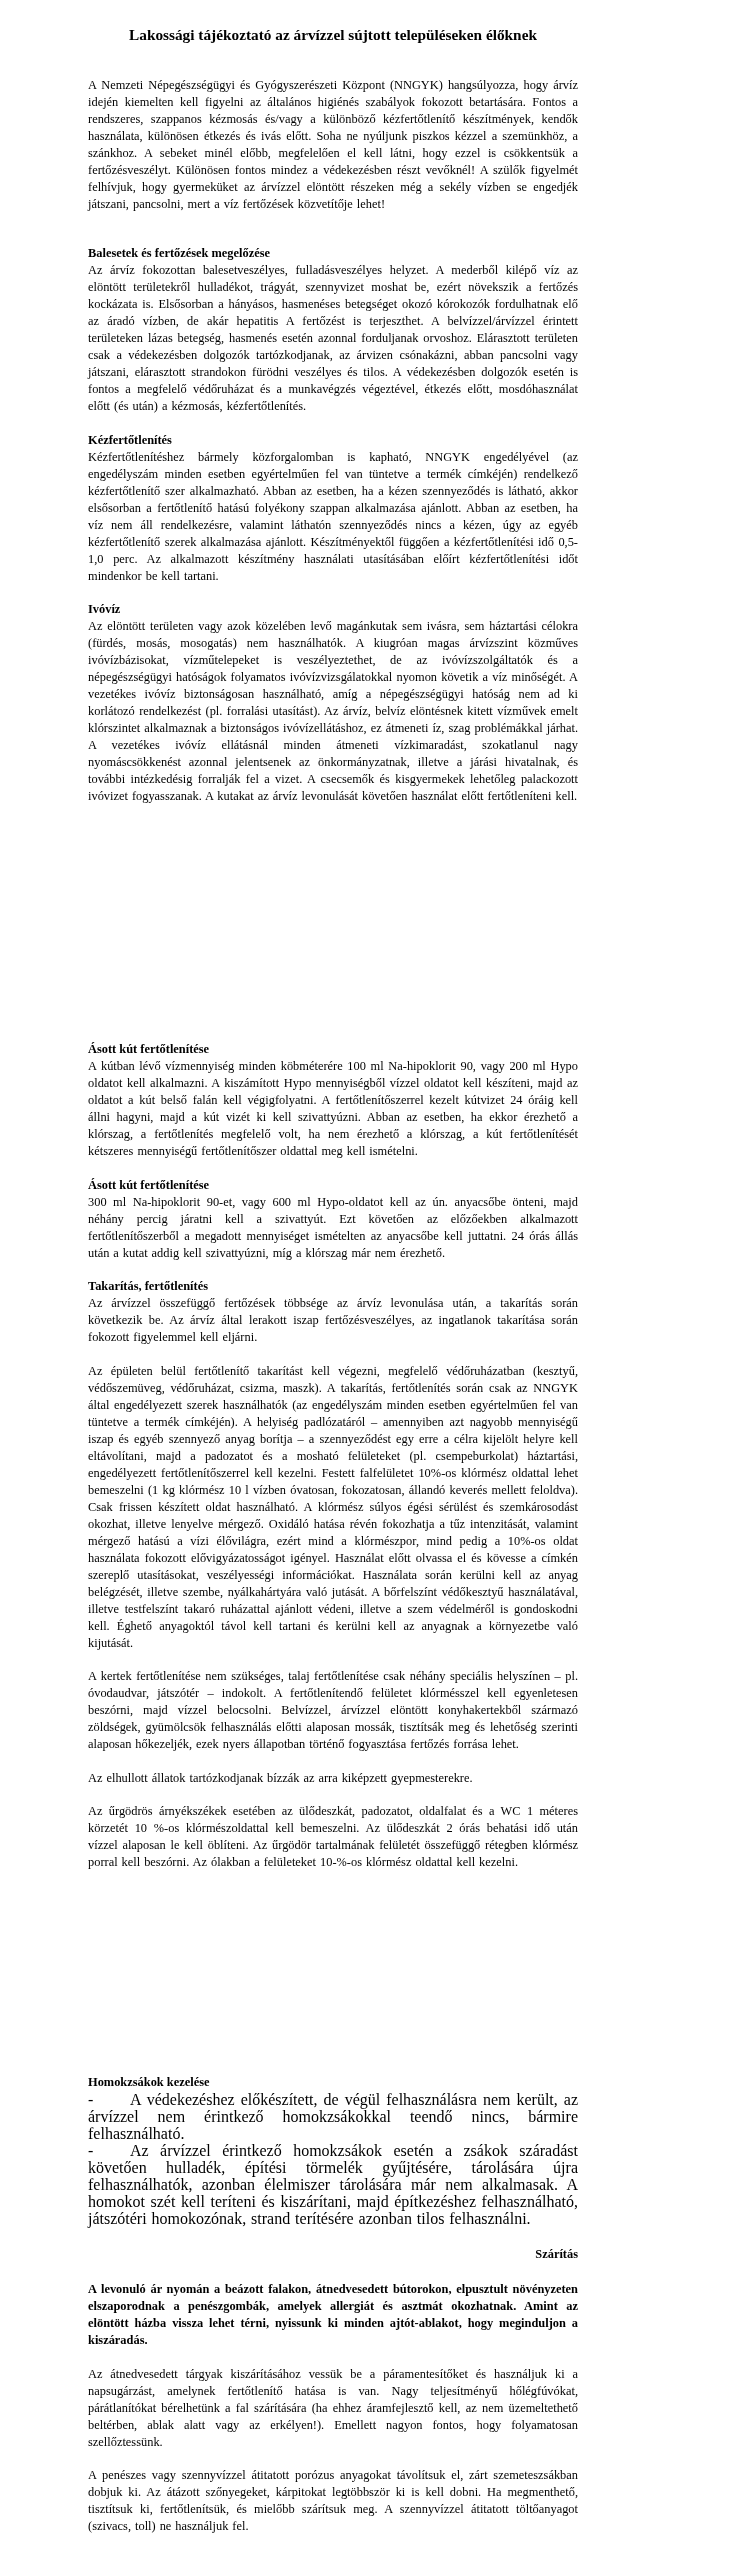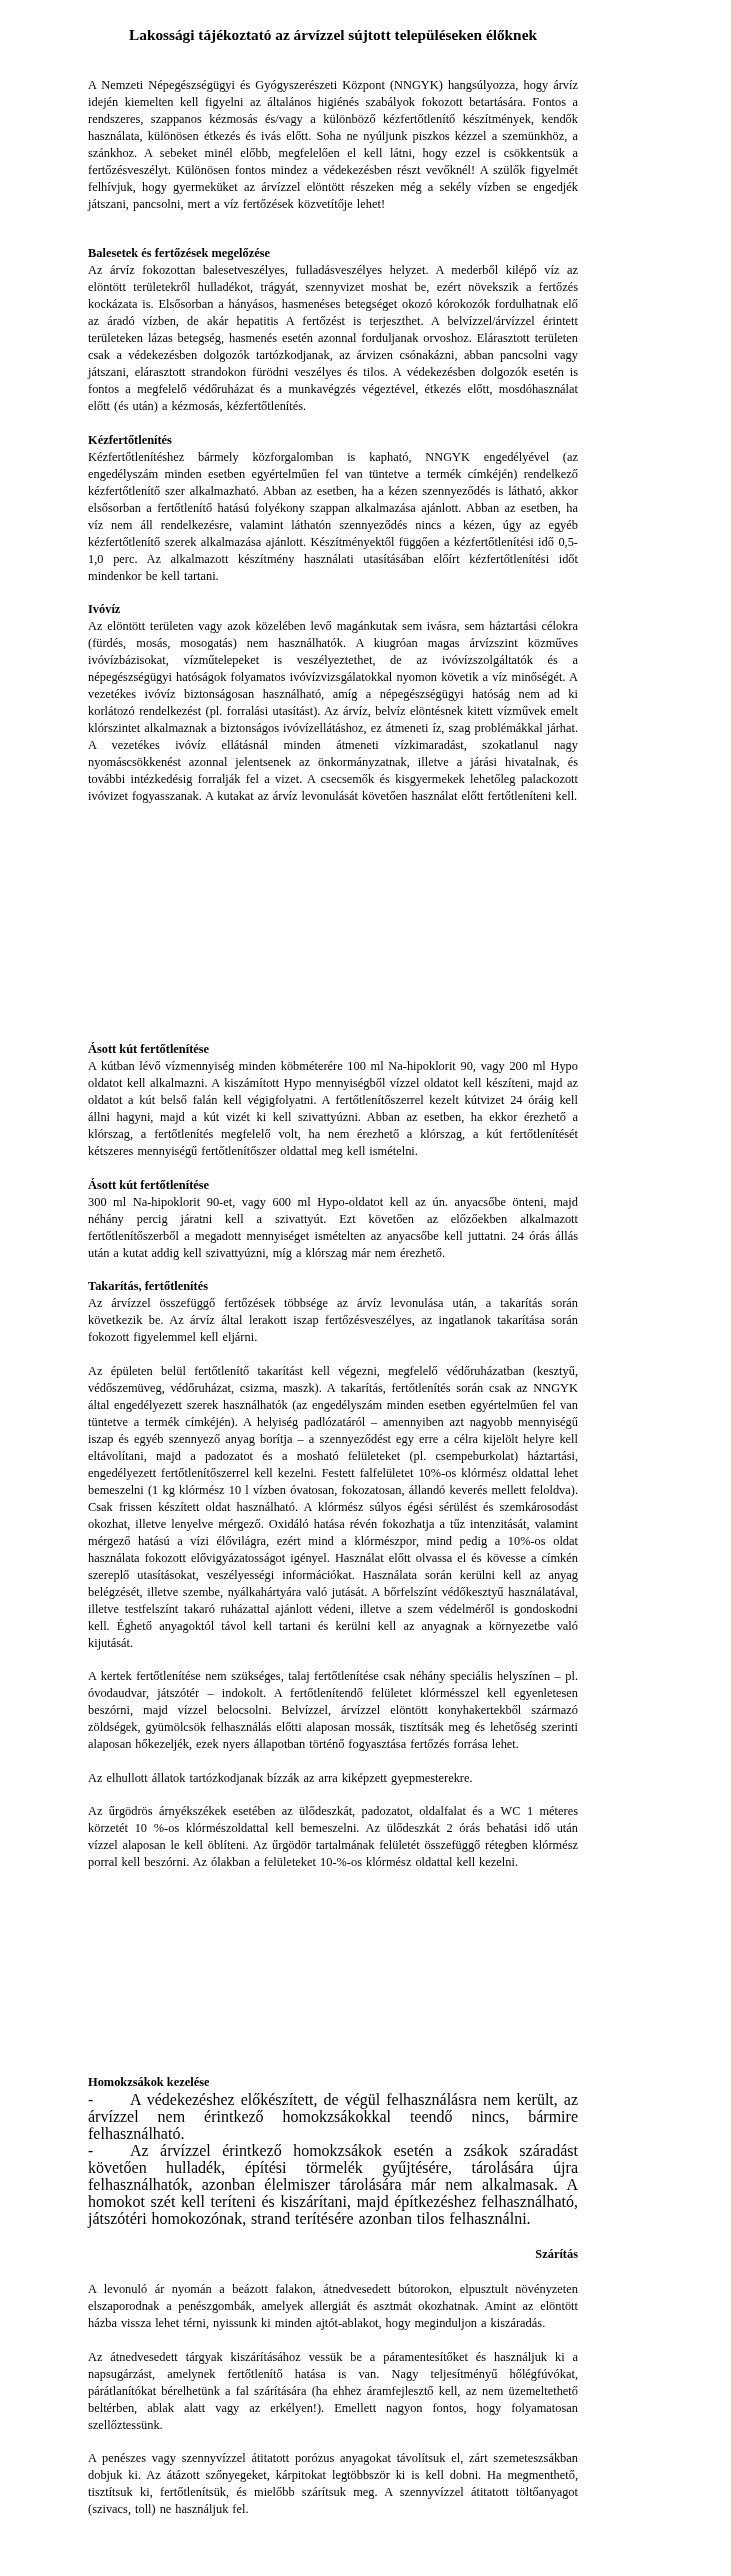--- a/index.html
+++ b/index.html
@@ -54,21 +54,21 @@
     width: 42px;
   }
   .gap { margin: 0; }
   
   #intro { margin-top: 33px; }
   #sec-balesetek-h { margin-top: 32px; }
   #gap1 { height: 236px; }
   #sec-asott-h { margin-top: 0; }
   #gap2 { height: 203px; }
   #sec-homok-h { margin-top: 0; }
-  #para-levonulo { margin-top: 18px; }
+  #para-levonulo { margin-top: 18px; font-weight: bold; }
   #sec-szaritas-h { margin-top: 19px; text-align: right; }
 </style>
 </head>
 <body>
 
 <main class="page">
   <h1 class="doc-title">Lakossági tájékoztató az árvízzel sújtott településeken élőknek</h1>
 
 <div class="paragraph" id="intro">A Nemzeti Népegészségügyi és Gyógyszerészeti Központ (NNGYK) hangsúlyozza, hogy árvíz idején kiemelten kell figyelni az általános higiénés szabályok fokozott betartására. Fontos a rendszeres, szappanos kézmosás és/vagy a különböző kézfertőtlenítő készítmények, kendők használata, különösen étkezés és ivás előtt. Soha ne nyúljunk piszkos kézzel a szemünkhöz, a szánkhoz. A sebeket minél előbb, megfelelően el kell látni, hogy ezzel is csökkentsük a fertőzésveszélyt. Különösen fontos mindez a védekezésben részt vevőknél! A szülők figyelmét felhívjuk, hogy gyermeküket az árvízzel elöntött részeken még a sekély vízben se engedjék játszani, pancsolni, mert a víz fertőzések közvetítője lehet!</div>
     <h2 class="heading" id="sec-balesetek-h">Balesetek és fertőzések megelőzése</h2>

